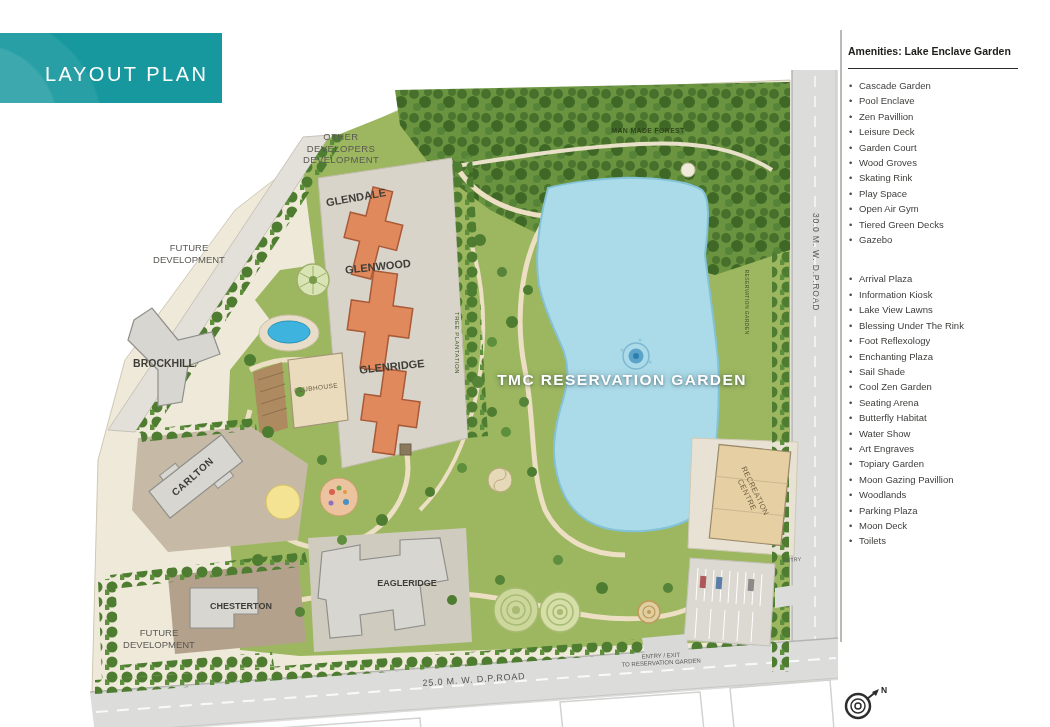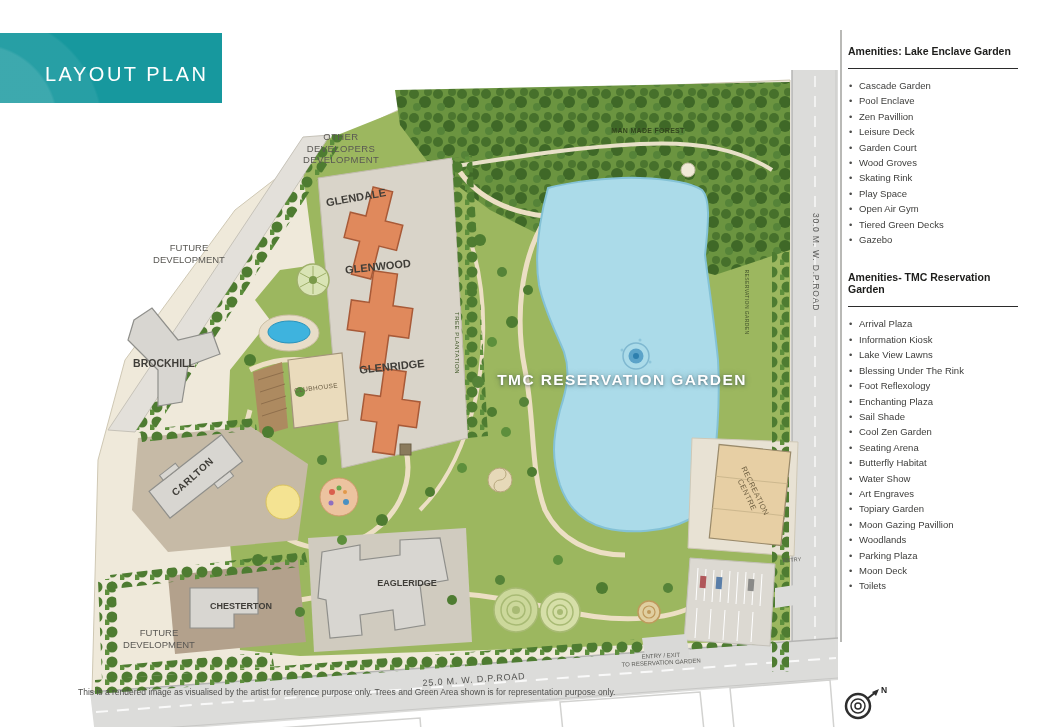--- a/index.html
+++ b/index.html
@@ -332,21 +332,20 @@
           <li>Garden Court</li>
           <li>Wood Groves</li>
           <li>Skating Rink</li>
           <li>Play Space</li>
           <li>Open Air Gym</li>
           <li>Tiered Green Decks</li>
           <li>Gazebo</li>
         </ul>
     </div>
     <div class="section">
-      <h3>Amenities- TMC Reservation Garden</h3>
       <ul>
           <li>Arrival Plaza</li>
           <li>Information Kiosk</li>
           <li>Lake View Lawns</li>
           <li>Blessing Under The Rink</li>
           <li>Foot Reflexology</li>
           <li>Enchanting Plaza</li>
           <li>Sail Shade</li>
           <li>Cool Zen Garden</li>
           <li>Seating Arena</li>
@@ -356,14 +355,13 @@
           <li>Topiary Garden</li>
           <li>Moon Gazing Pavillion</li>
           <li>Woodlands</li>
           <li>Parking Plaza</li>
           <li>Moon Deck</li>
           <li>Toilets</li>
         </ul>
     </div>
   </div>
 
-  <div id="disclaimer">This is a rendered image as visualised by the artist for reference purpose only. Trees and Green Area shown is for representation purpose only.</div>
 </div>
 
 </body></html>

